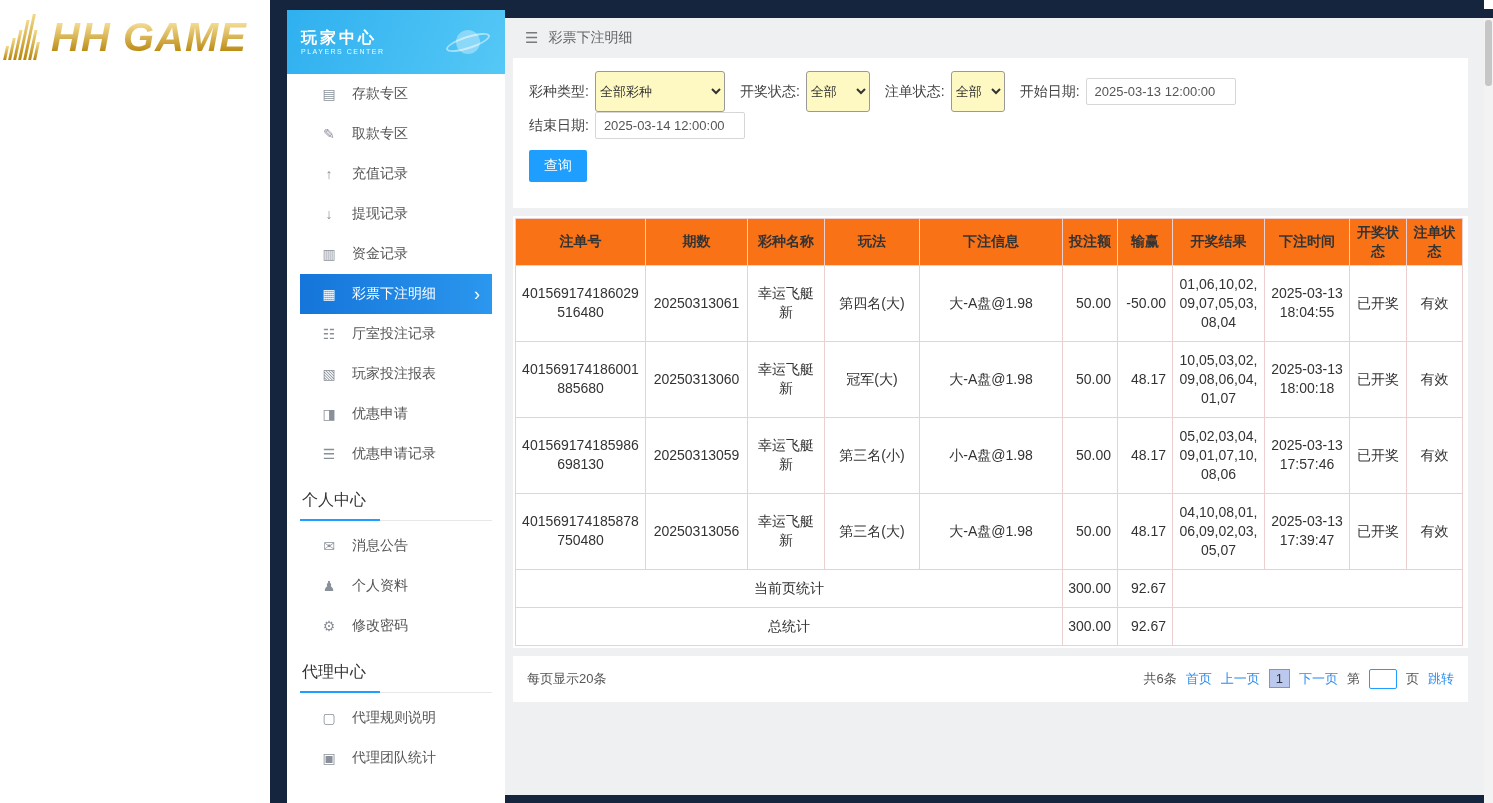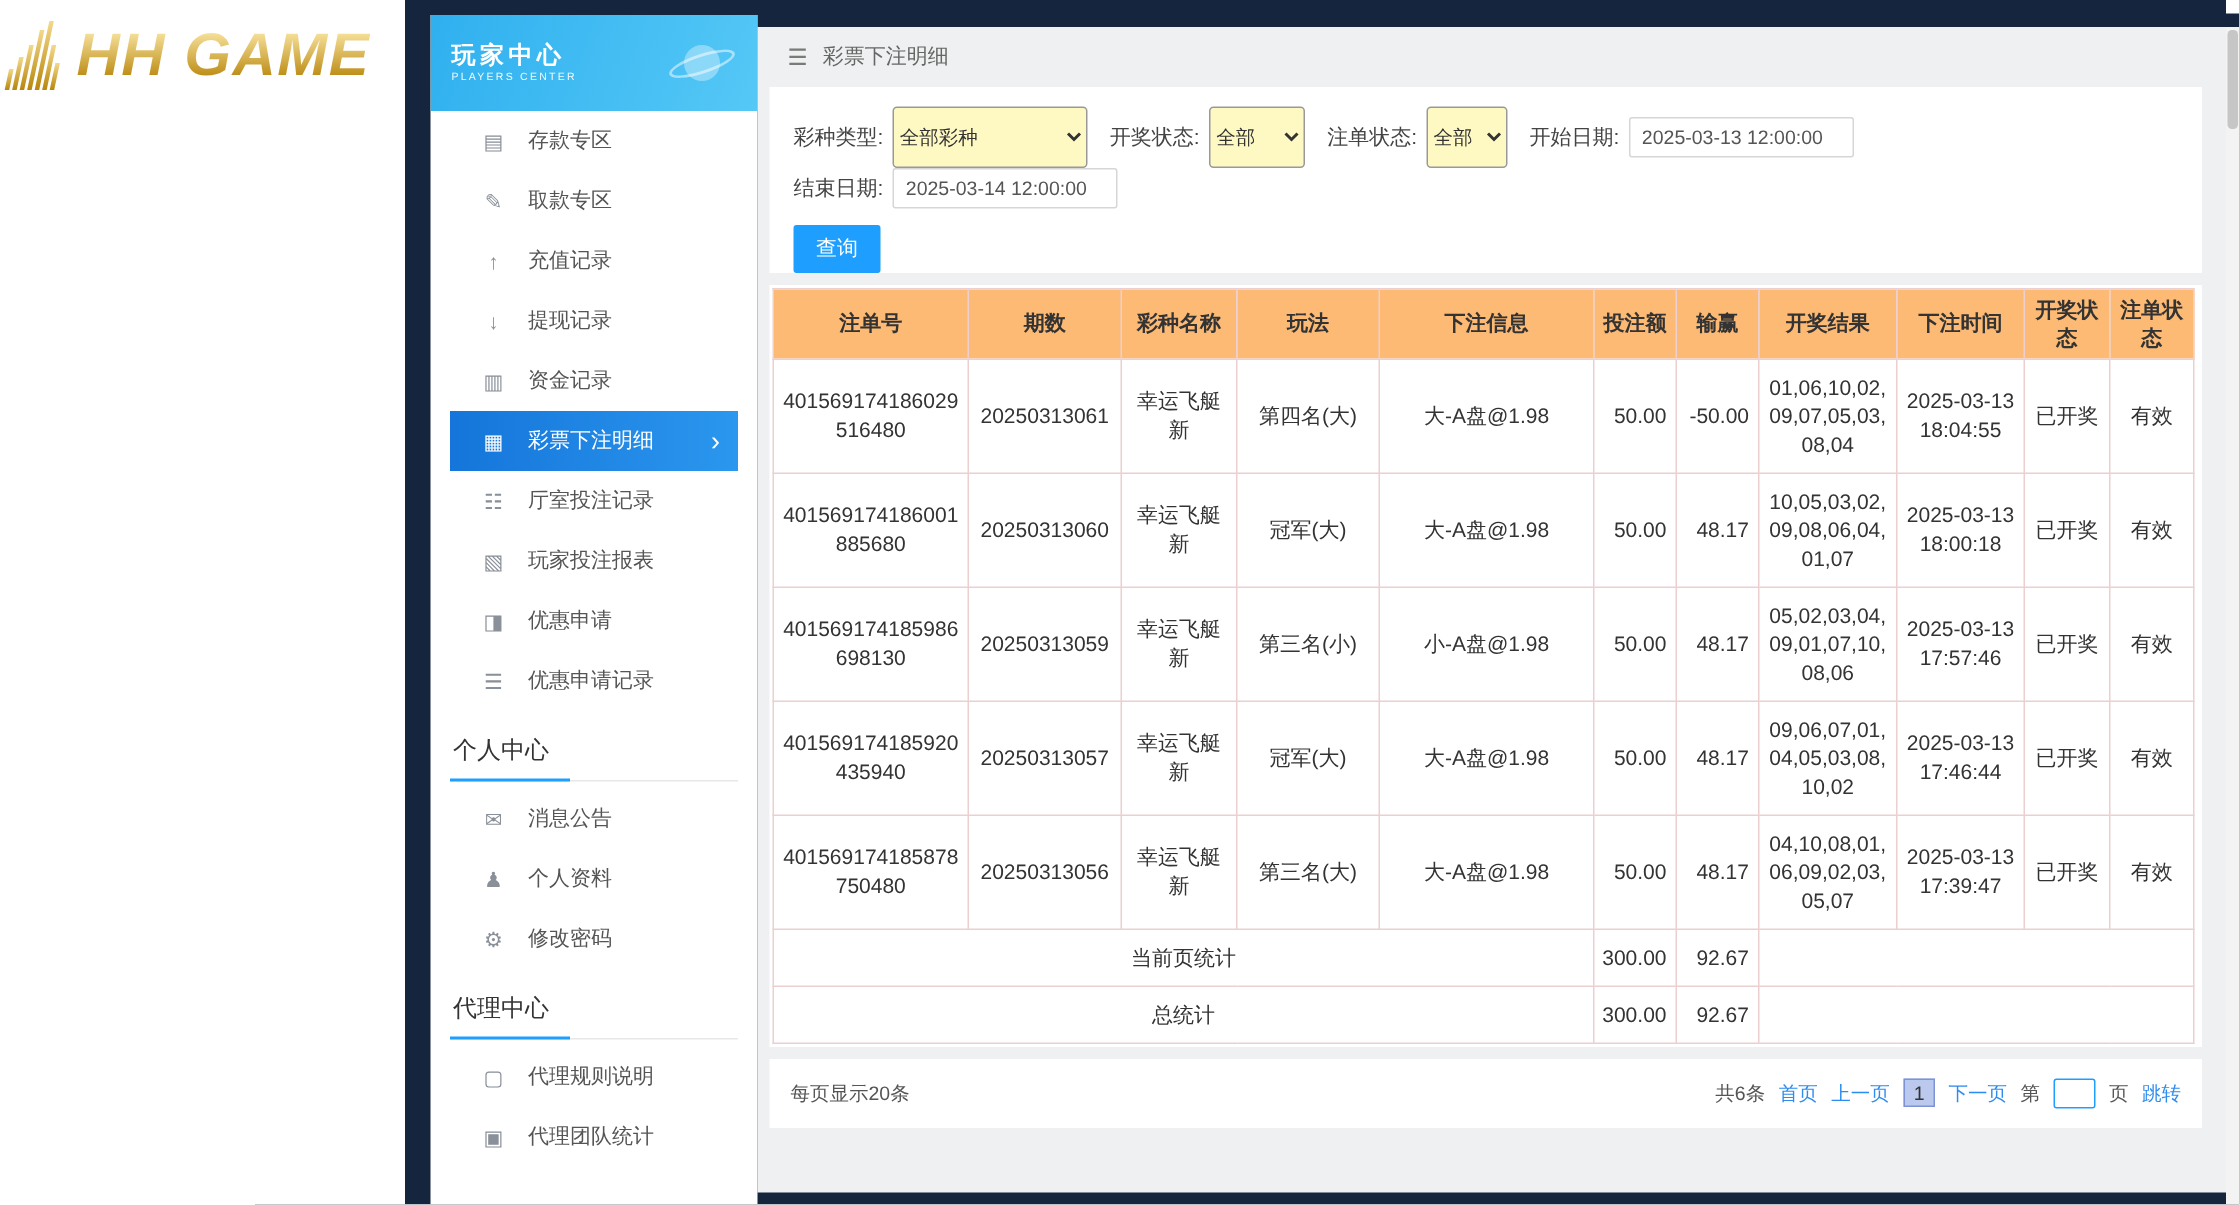--- a/index.html
+++ b/index.html
@@ -38,33 +38,33 @@
   .nav-item.active .nav-icon{color:#fff;}
   .chevron{position:absolute;right:12px;font-size:18px;line-height:1;color:#fff;}
 
   
   .main{position:absolute;left:505px;top:0;right:0;bottom:0;}
   .content{position:absolute;left:0;top:18px;right:9px;bottom:8px;background:#eef0f1;overflow:hidden;}
   .toolbar{display:flex;align-items:center;gap:10px;padding:11px 0 5px 20px;color:#666;font-size:14px;}
   .menu-icon{font-size:15px;color:#7a7a7a;cursor:pointer;}
   .card{background:#fff;margin:6px 16px 8px 8px;}
 
-  .filter-card{padding:13px 16px 0;}
+  .filter-card{padding:13px 16px 26px;}
   .filter-row{display:flex;align-items:center;flex-wrap:wrap;font-size:14px;color:#444;}
   .filter-group{display:flex;align-items:center;margin-right:15px;}
   .filter-group label{margin-right:6px;white-space:nowrap;}
   select{height:41px;border:1px solid #999;background:#fef9c3;font-size:13px;color:#333;border-radius:3px;}
   .sel-lottery{width:130px;}.sel-draw{width:64px;}.sel-order{width:54px;}
   .date-input{width:150px;height:27px;border:1px solid #d6d6d6;font-size:13px;color:#555;padding:0 8px;border-radius:2px;}
   .search-btn{margin-top:11px;background:#1E9FFF;color:#fff;border:none;font-size:14px;padding:7px 15px;border-radius:2px;cursor:pointer;}
 
   .table-card{padding:2px;}
   table{border-collapse:collapse;table-layout:fixed;width:947px;font-size:14px;color:#333;}
   th,td{border:1px solid #ecd0d0;text-align:center;vertical-align:middle;padding:4px 4px;overflow-wrap:break-word;line-height:1.35;}
-  thead tr{height:42px;background:#fdba74;}
+  thead tr{height:42px;background:#f97316;}
   th{font-weight:bold;}
   tbody tr.data-row{height:76px;}
   tbody tr.summary-row{height:38px;}
   td.break-all{word-break:break-all;}
   td.num{text-align:right;padding-right:6px;}
 
   .pagination-card{height:46px;display:flex;align-items:center;justify-content:space-between;padding:0 14px;font-size:13px;color:#555;}
   .pager{display:flex;align-items:center;gap:9px;}
   .pager a{color:#2d8cf0;text-decoration:none;cursor:pointer;}
   .page-current{background:#bcc9ef;border:1px solid #7e93d4;color:#333;padding:1px 6px;}
@@ -277,33 +277,20 @@
                 <td>第三名(小)</td>
                 <td>小-A盘@1.98</td>
                 <td class="num">50.00</td>
                 <td class="num">48.17</td>
                 <td>05,02,03,04,09,01,07,10,08,06</td>
                 <td>2025-03-13 17:57:46</td>
                 <td>已开奖</td>
                 <td>有效</td>
               </tr>
               <tr class="data-row">
-                <td class="break-all">401569174185920435940</td>
-                <td>20250313057</td>
-                <td>幸运飞艇新</td>
-                <td>冠军(大)</td>
-                <td>大-A盘@1.98</td>
-                <td class="num">50.00</td>
-                <td class="num">48.17</td>
-                <td>09,06,07,01,04,05,03,08,10,02</td>
-                <td>2025-03-13 17:46:44</td>
-                <td>已开奖</td>
-                <td>有效</td>
-              </tr>
-              <tr class="data-row">
                 <td class="break-all">401569174185878750480</td>
                 <td>20250313056</td>
                 <td>幸运飞艇新</td>
                 <td>第三名(大)</td>
                 <td>大-A盘@1.98</td>
                 <td class="num">50.00</td>
                 <td class="num">48.17</td>
                 <td>04,10,08,01,06,09,02,03,05,07</td>
                 <td>2025-03-13 17:39:47</td>
                 <td>已开奖</td>

